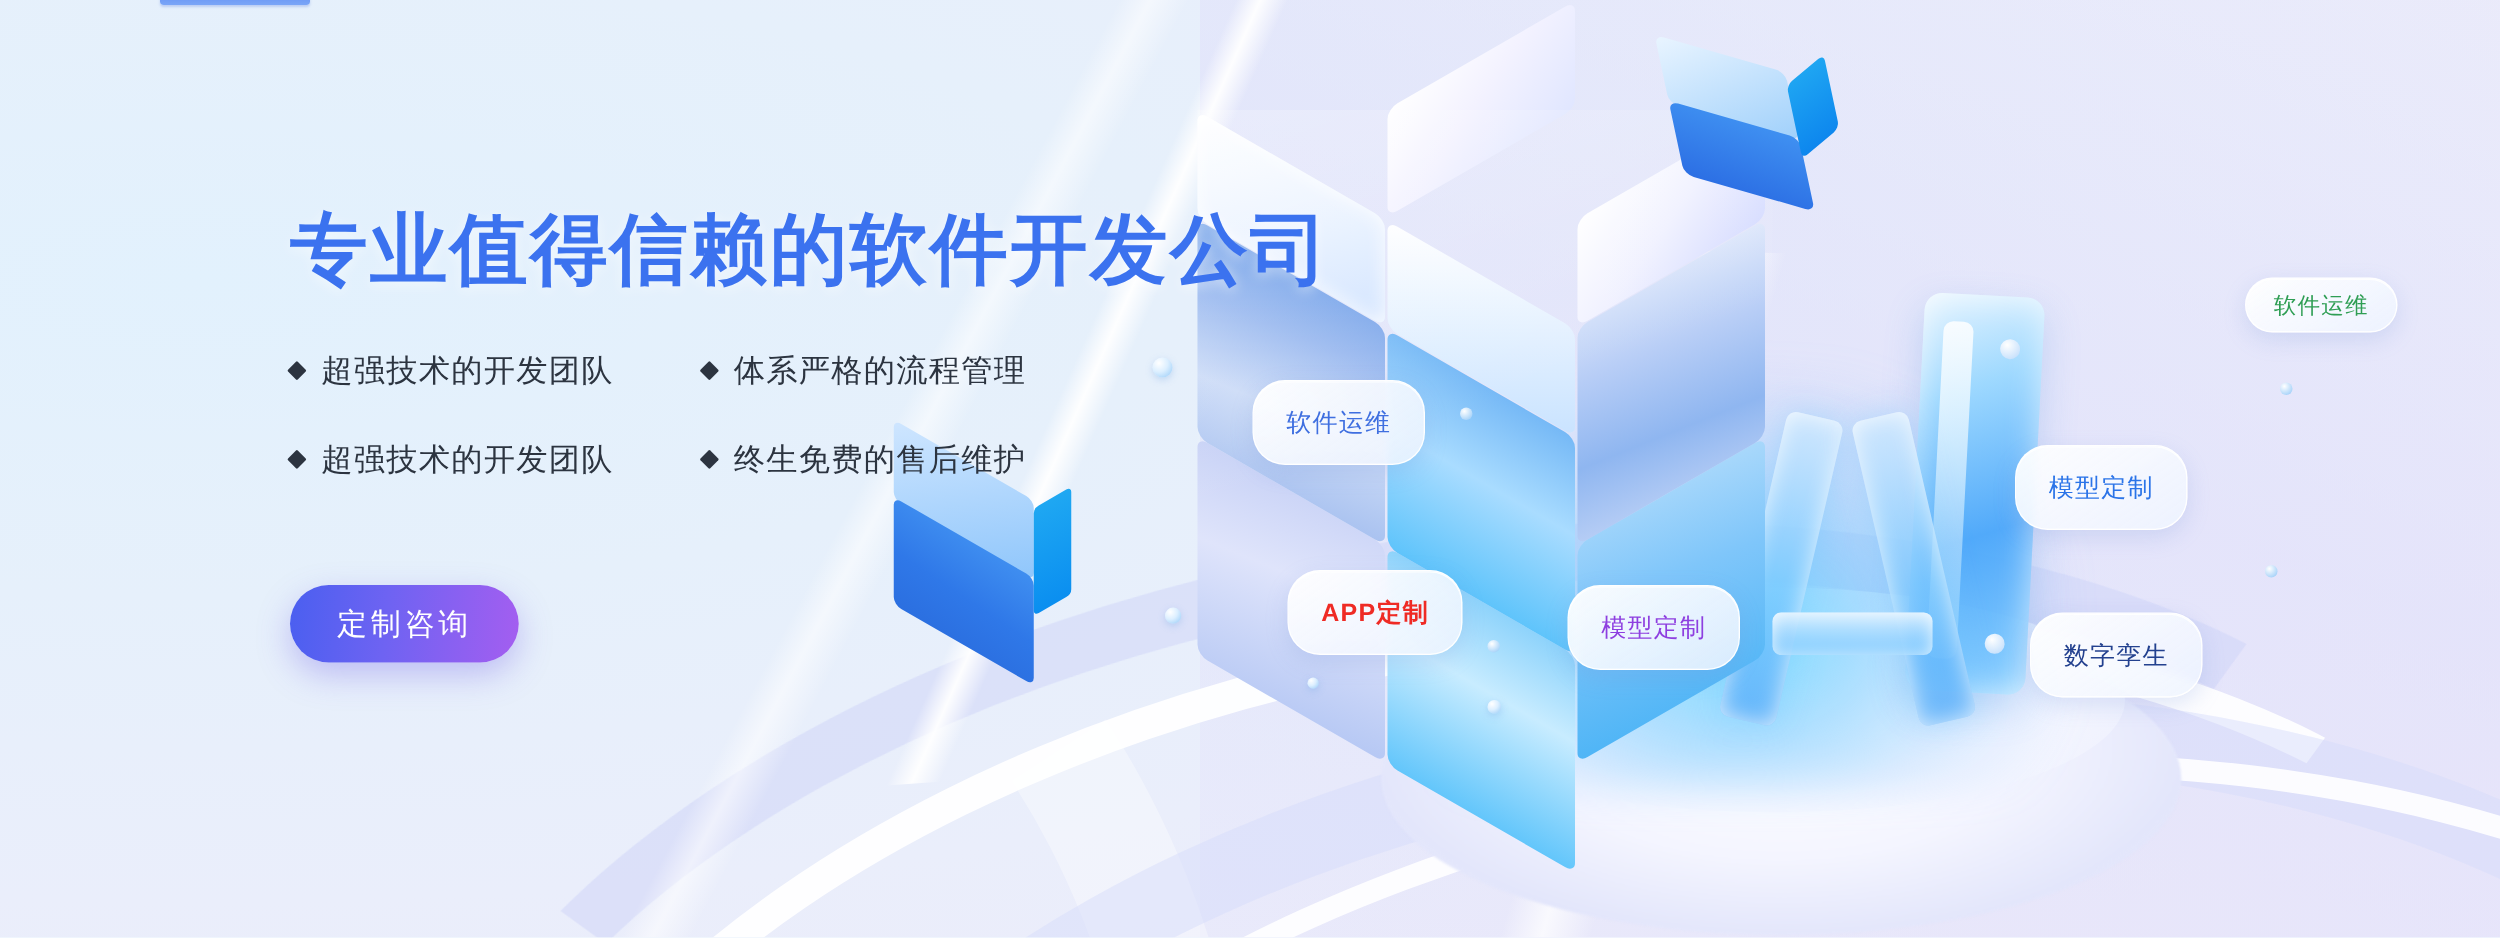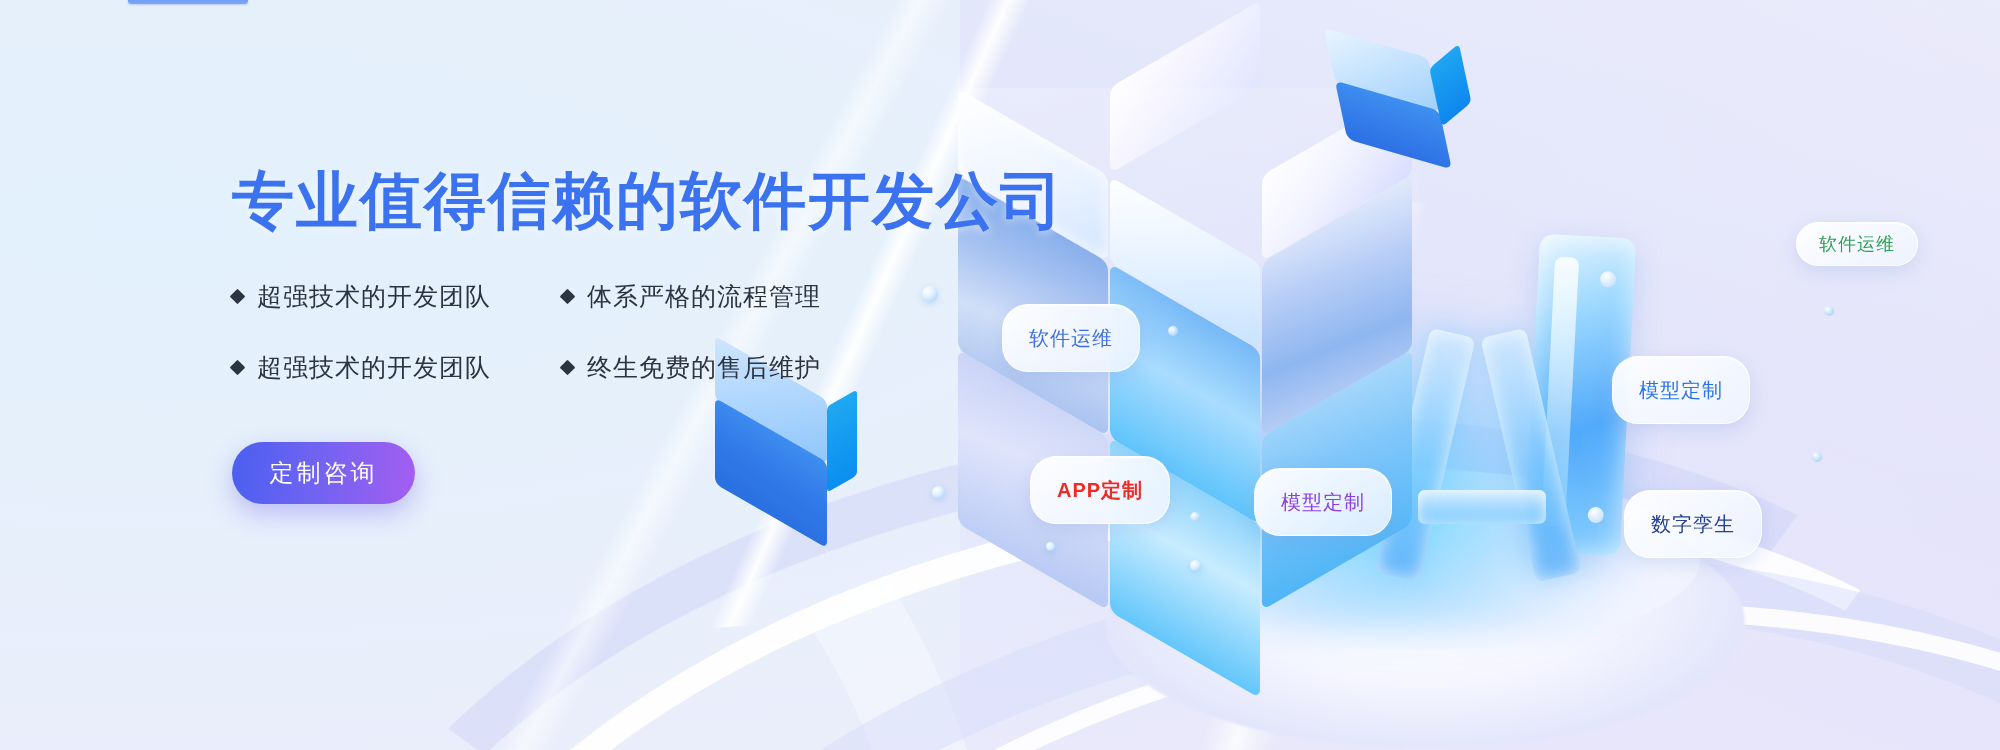--- a/index.html
+++ b/index.html
@@ -106,21 +106,21 @@
     display:flex;align-items:center;gap:14px;
     font-size:25px;color:#2c3440;letter-spacing:1px;white-space:nowrap;
   }
   .diamond{
     width:11px;height:11px;flex:none;
     background:#2c3440;
     transform:rotate(45deg);
     border-radius:1px;
   }
   .cta{
-    margin-top:58px;
+    margin-top:84px;
     display:inline-flex;align-items:center;justify-content:center;
     width:183px;height:62px;
     border:none;cursor:pointer;
     border-radius:34px;
     background:linear-gradient(96deg,#4a5ff0 0%,#6e63f2 42%,#a45ef0 100%);
     color:#fff;font-size:24px;letter-spacing:3px;
     font-family:"Liberation Sans","DejaVu Sans",sans-serif;
     box-shadow:0 10px 26px rgba(108,92,231,.34);
   }
 

